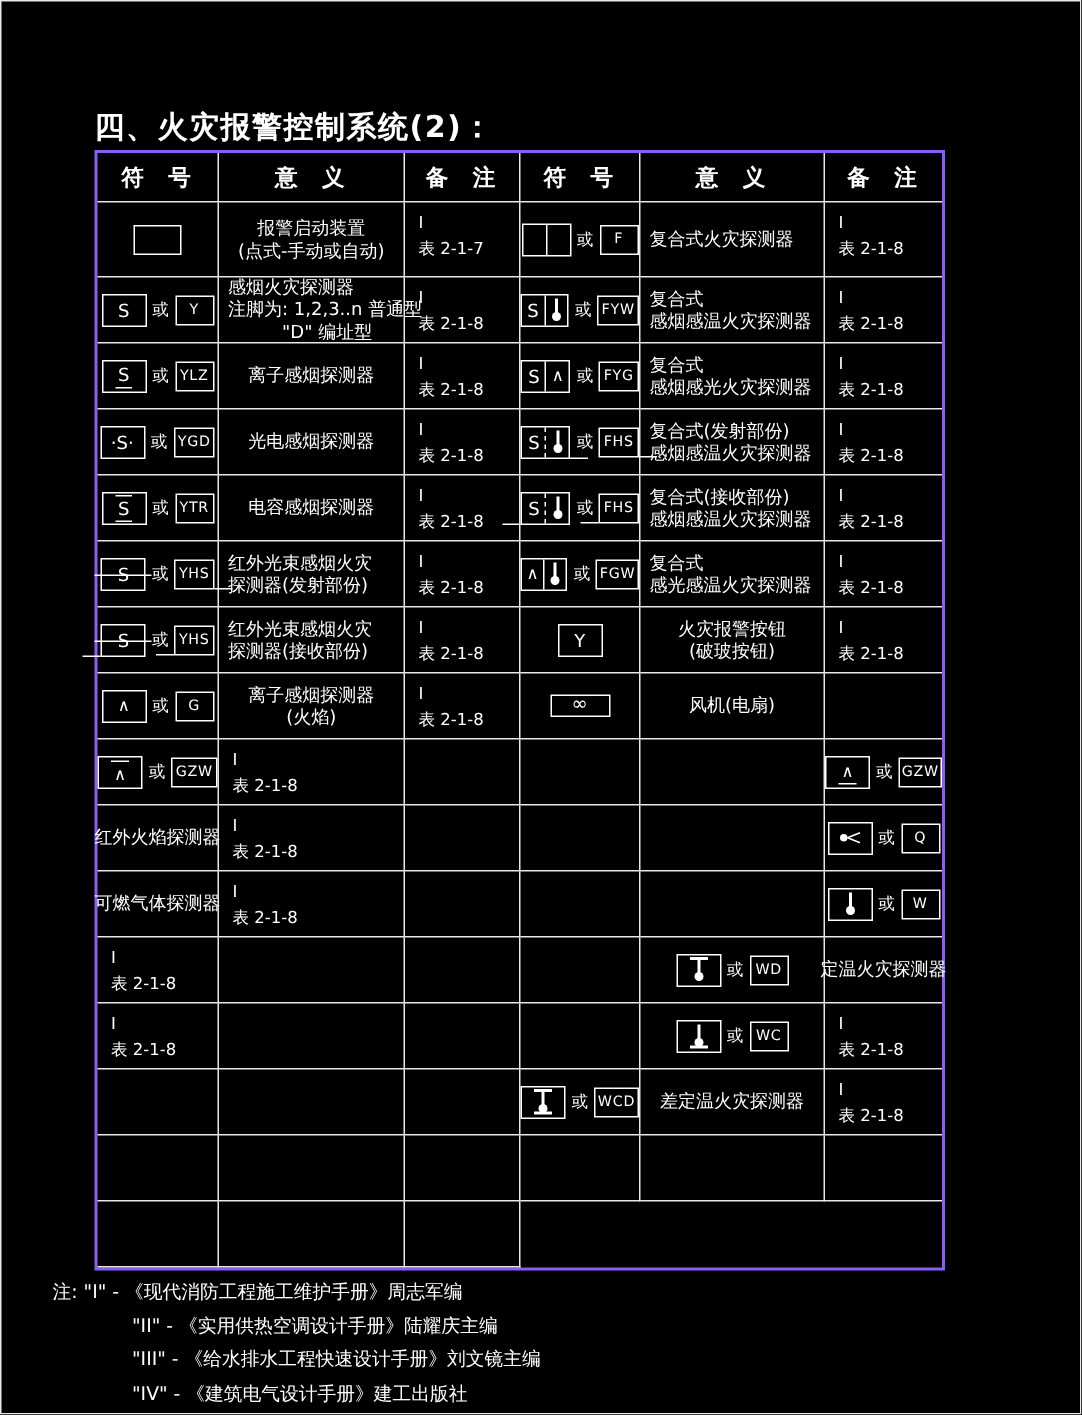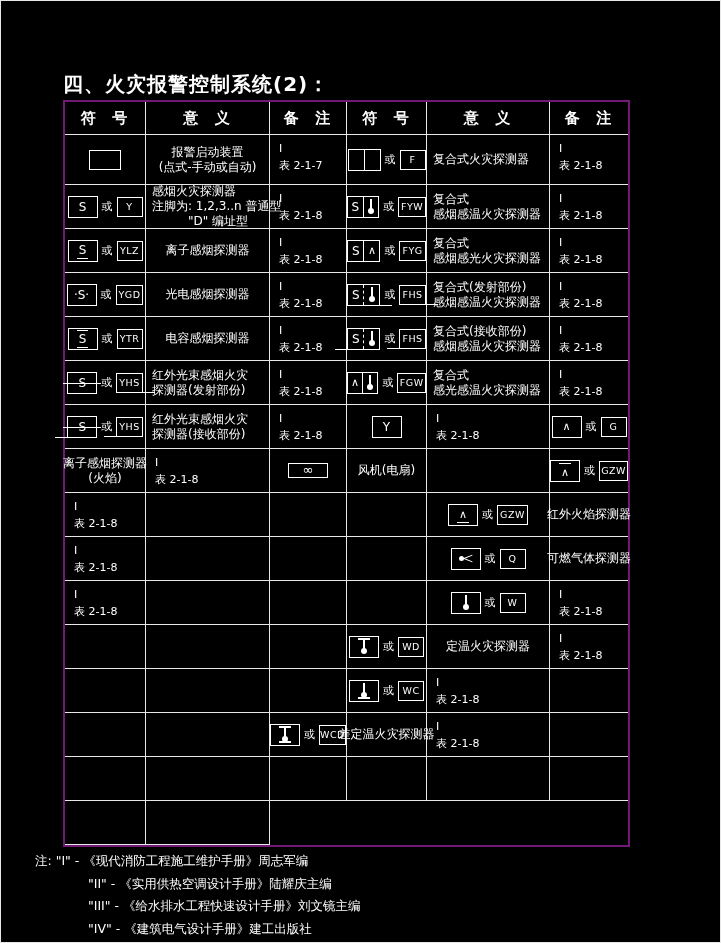--- a/index.html
+++ b/index.html
@@ -2,21 +2,21 @@
 <html><head>
 <meta charset="utf-8">
 <style>
   html,body{margin:0;padding:0;background:#000;}
   .page{position:relative;width:719px;height:941px;background:#000;border:1px solid #e8e8e8;
         font-family:"DejaVu Sans","Liberation Sans",sans-serif;color:#fff;overflow:hidden;}
   .title{position:absolute;left:62px;top:70px;font-size:20px;font-weight:bold;letter-spacing:1px;}
   .grid{position:absolute;left:62px;top:99px;display:grid;
         grid-template-columns:81px 124px 77px 80px 123px 78px;
         grid-template-rows:33px 50px repeat(14,44px) 44px;
-        border:2px solid #701a75;}
+        border:2px solid #8b5cf6;}
   .cell{border-right:1px solid #e8e8e8;border-bottom:1px solid #e8e8e8;box-sizing:border-box;
         display:flex;align-items:center;justify-content:center;position:relative;overflow:visible;}
   .cell:nth-child(6n){border-right:none;}
   .hdr{font-size:15px;font-weight:bold;white-space:pre;letter-spacing:2px;}
   
   .mean{flex-direction:column;font-size:12px;line-height:15px;padding:2px 3px;text-align:center;}
   .mean.left{align-items:flex-start;padding-left:6px;}
   .mean.center{align-items:center;text-align:center;}
   .mline{white-space:pre;}
   
@@ -297,20 +297,24 @@
       </div>
       <div class="cell rem">
         <div class="rline">I</div>
         <div class="rline">表 2-1-8</div>
       </div>
       <div class="cell sym">
         <span class="symbox">
           <span class="sg">Y</span>
         </span>
       </div>
+      <div class="cell mean center">
+        <div class="mline">火灾报警按钮</div>
+        <div class="mline">(破玻按钮)</div>
+      </div>
       <div class="cell rem">
         <div class="rline">I</div>
         <div class="rline">表 2-1-8</div>
       </div>
       <div class="cell sym">
         <span class="symbox">
           <span class="fl">∧</span>
         </span>
         <span class="orlbl">或</span>
         <span class="symbox codebox">G</span>

